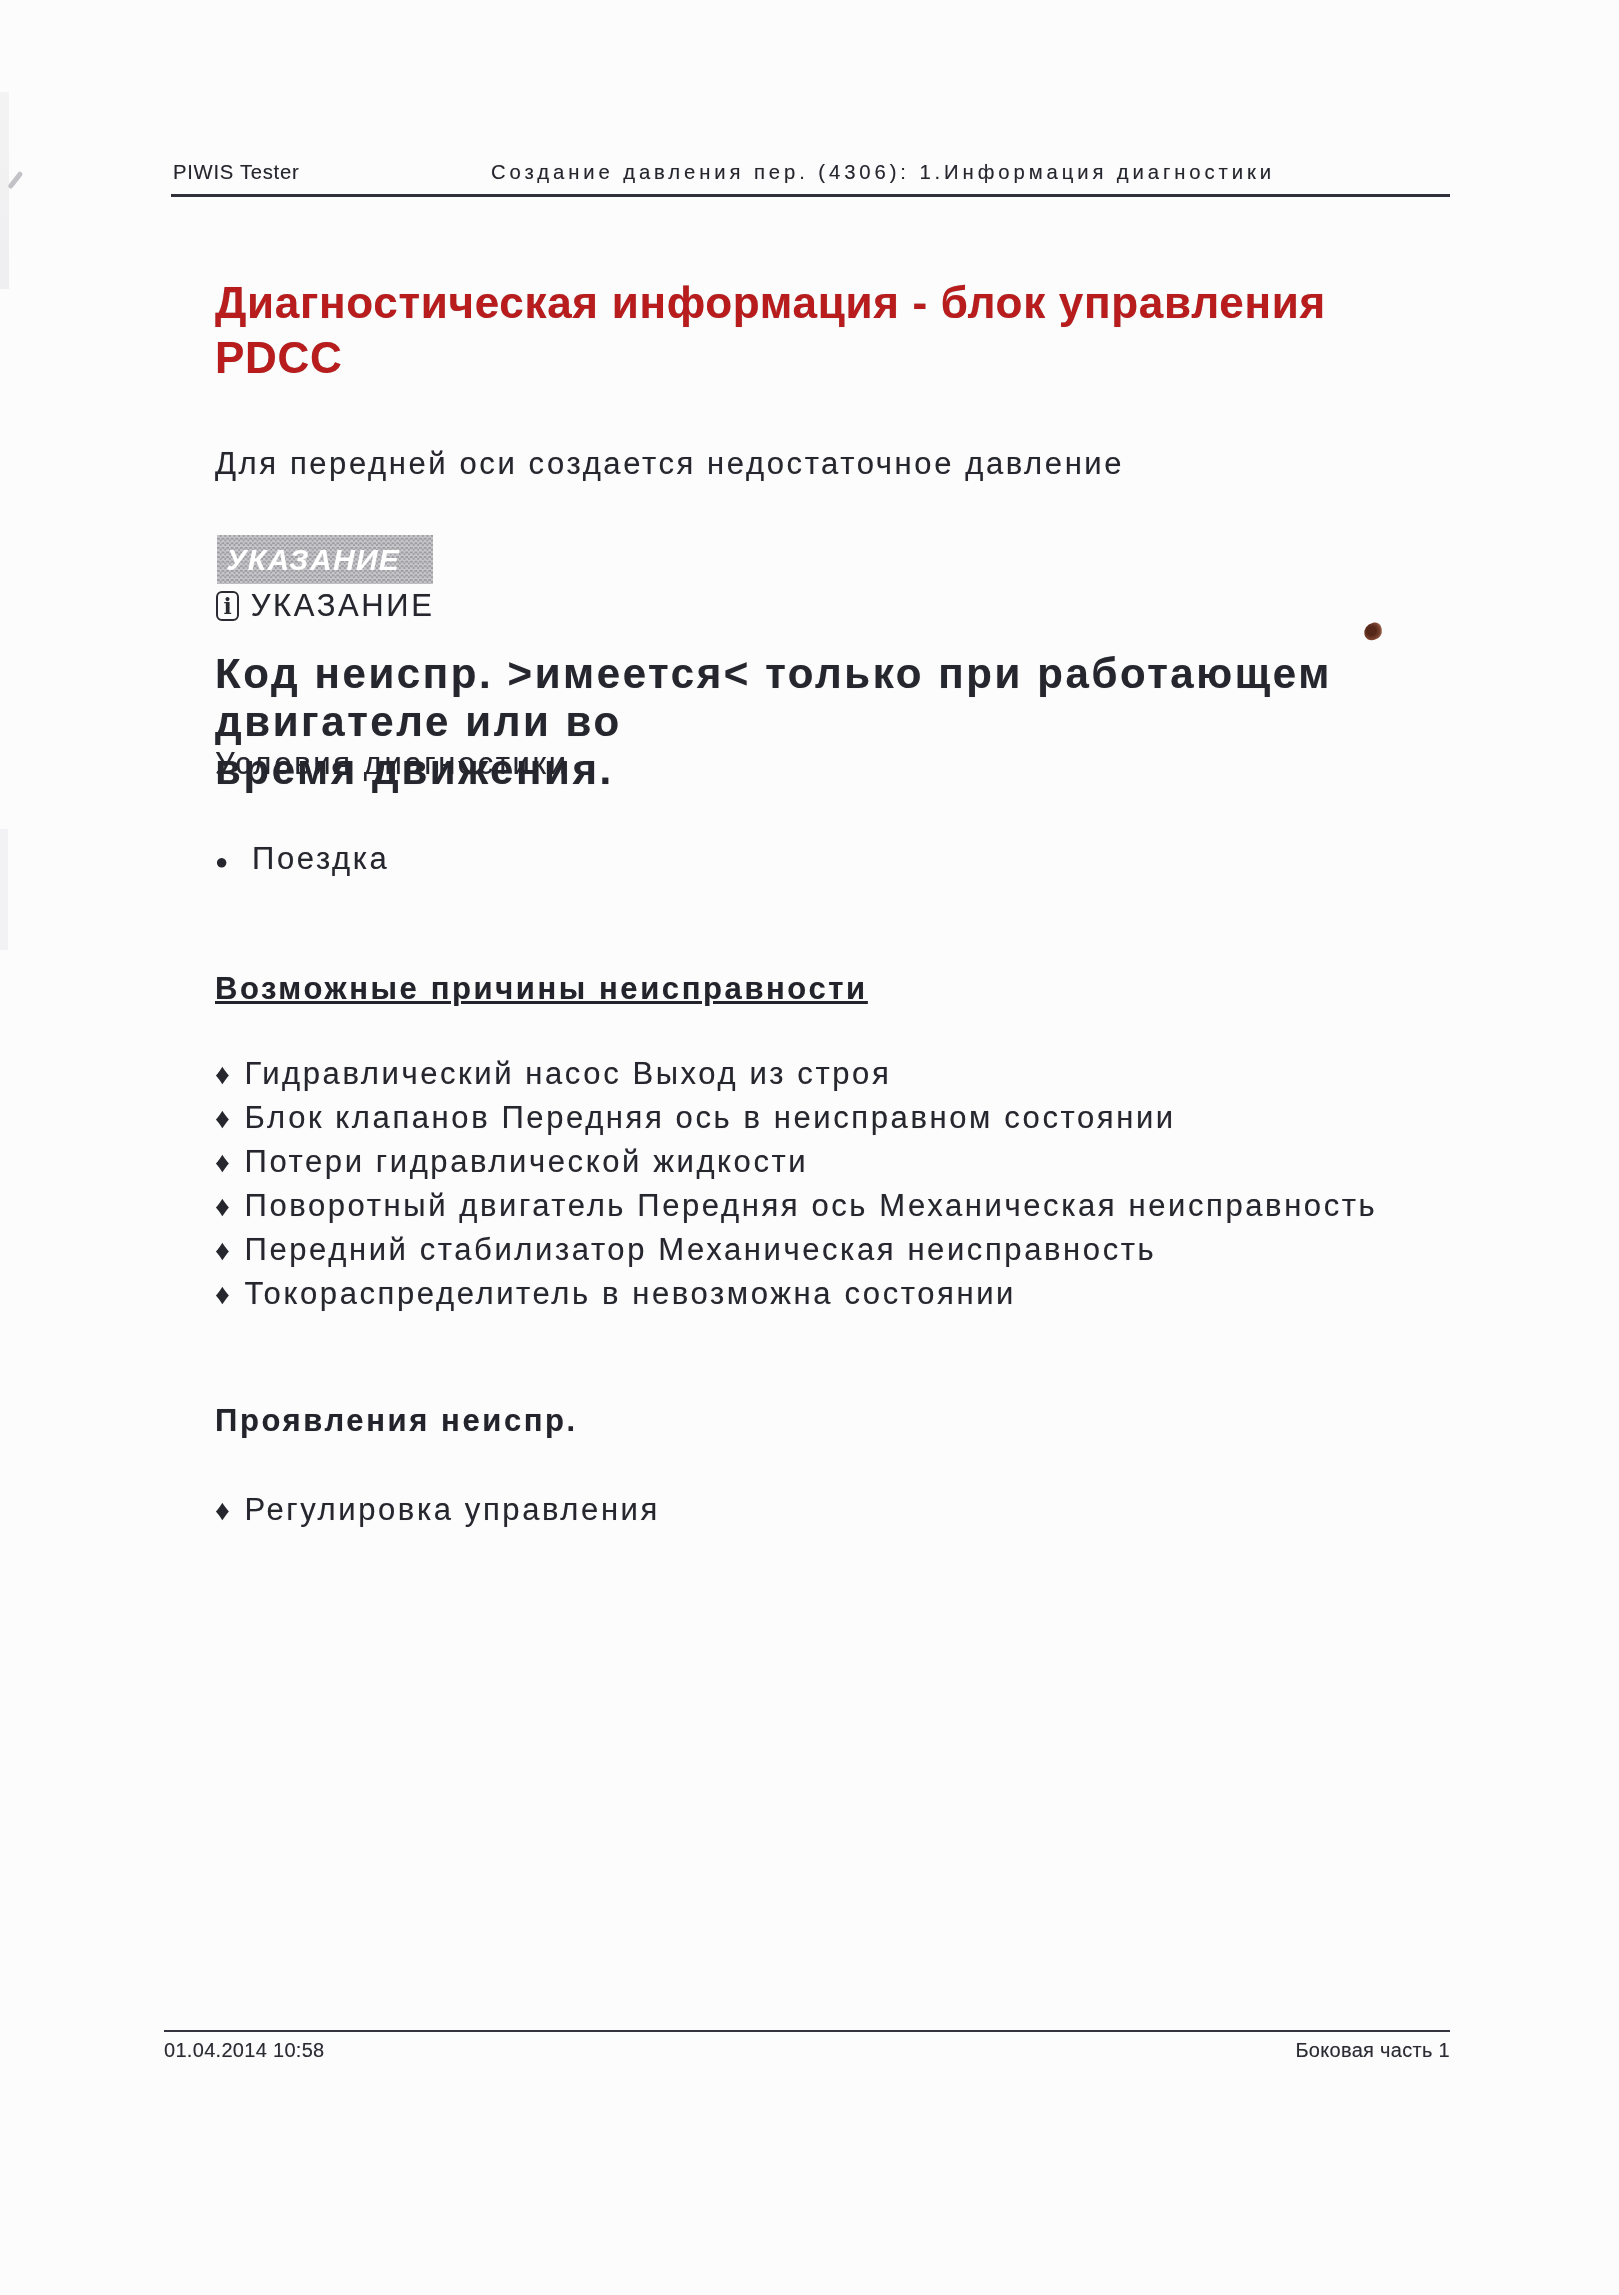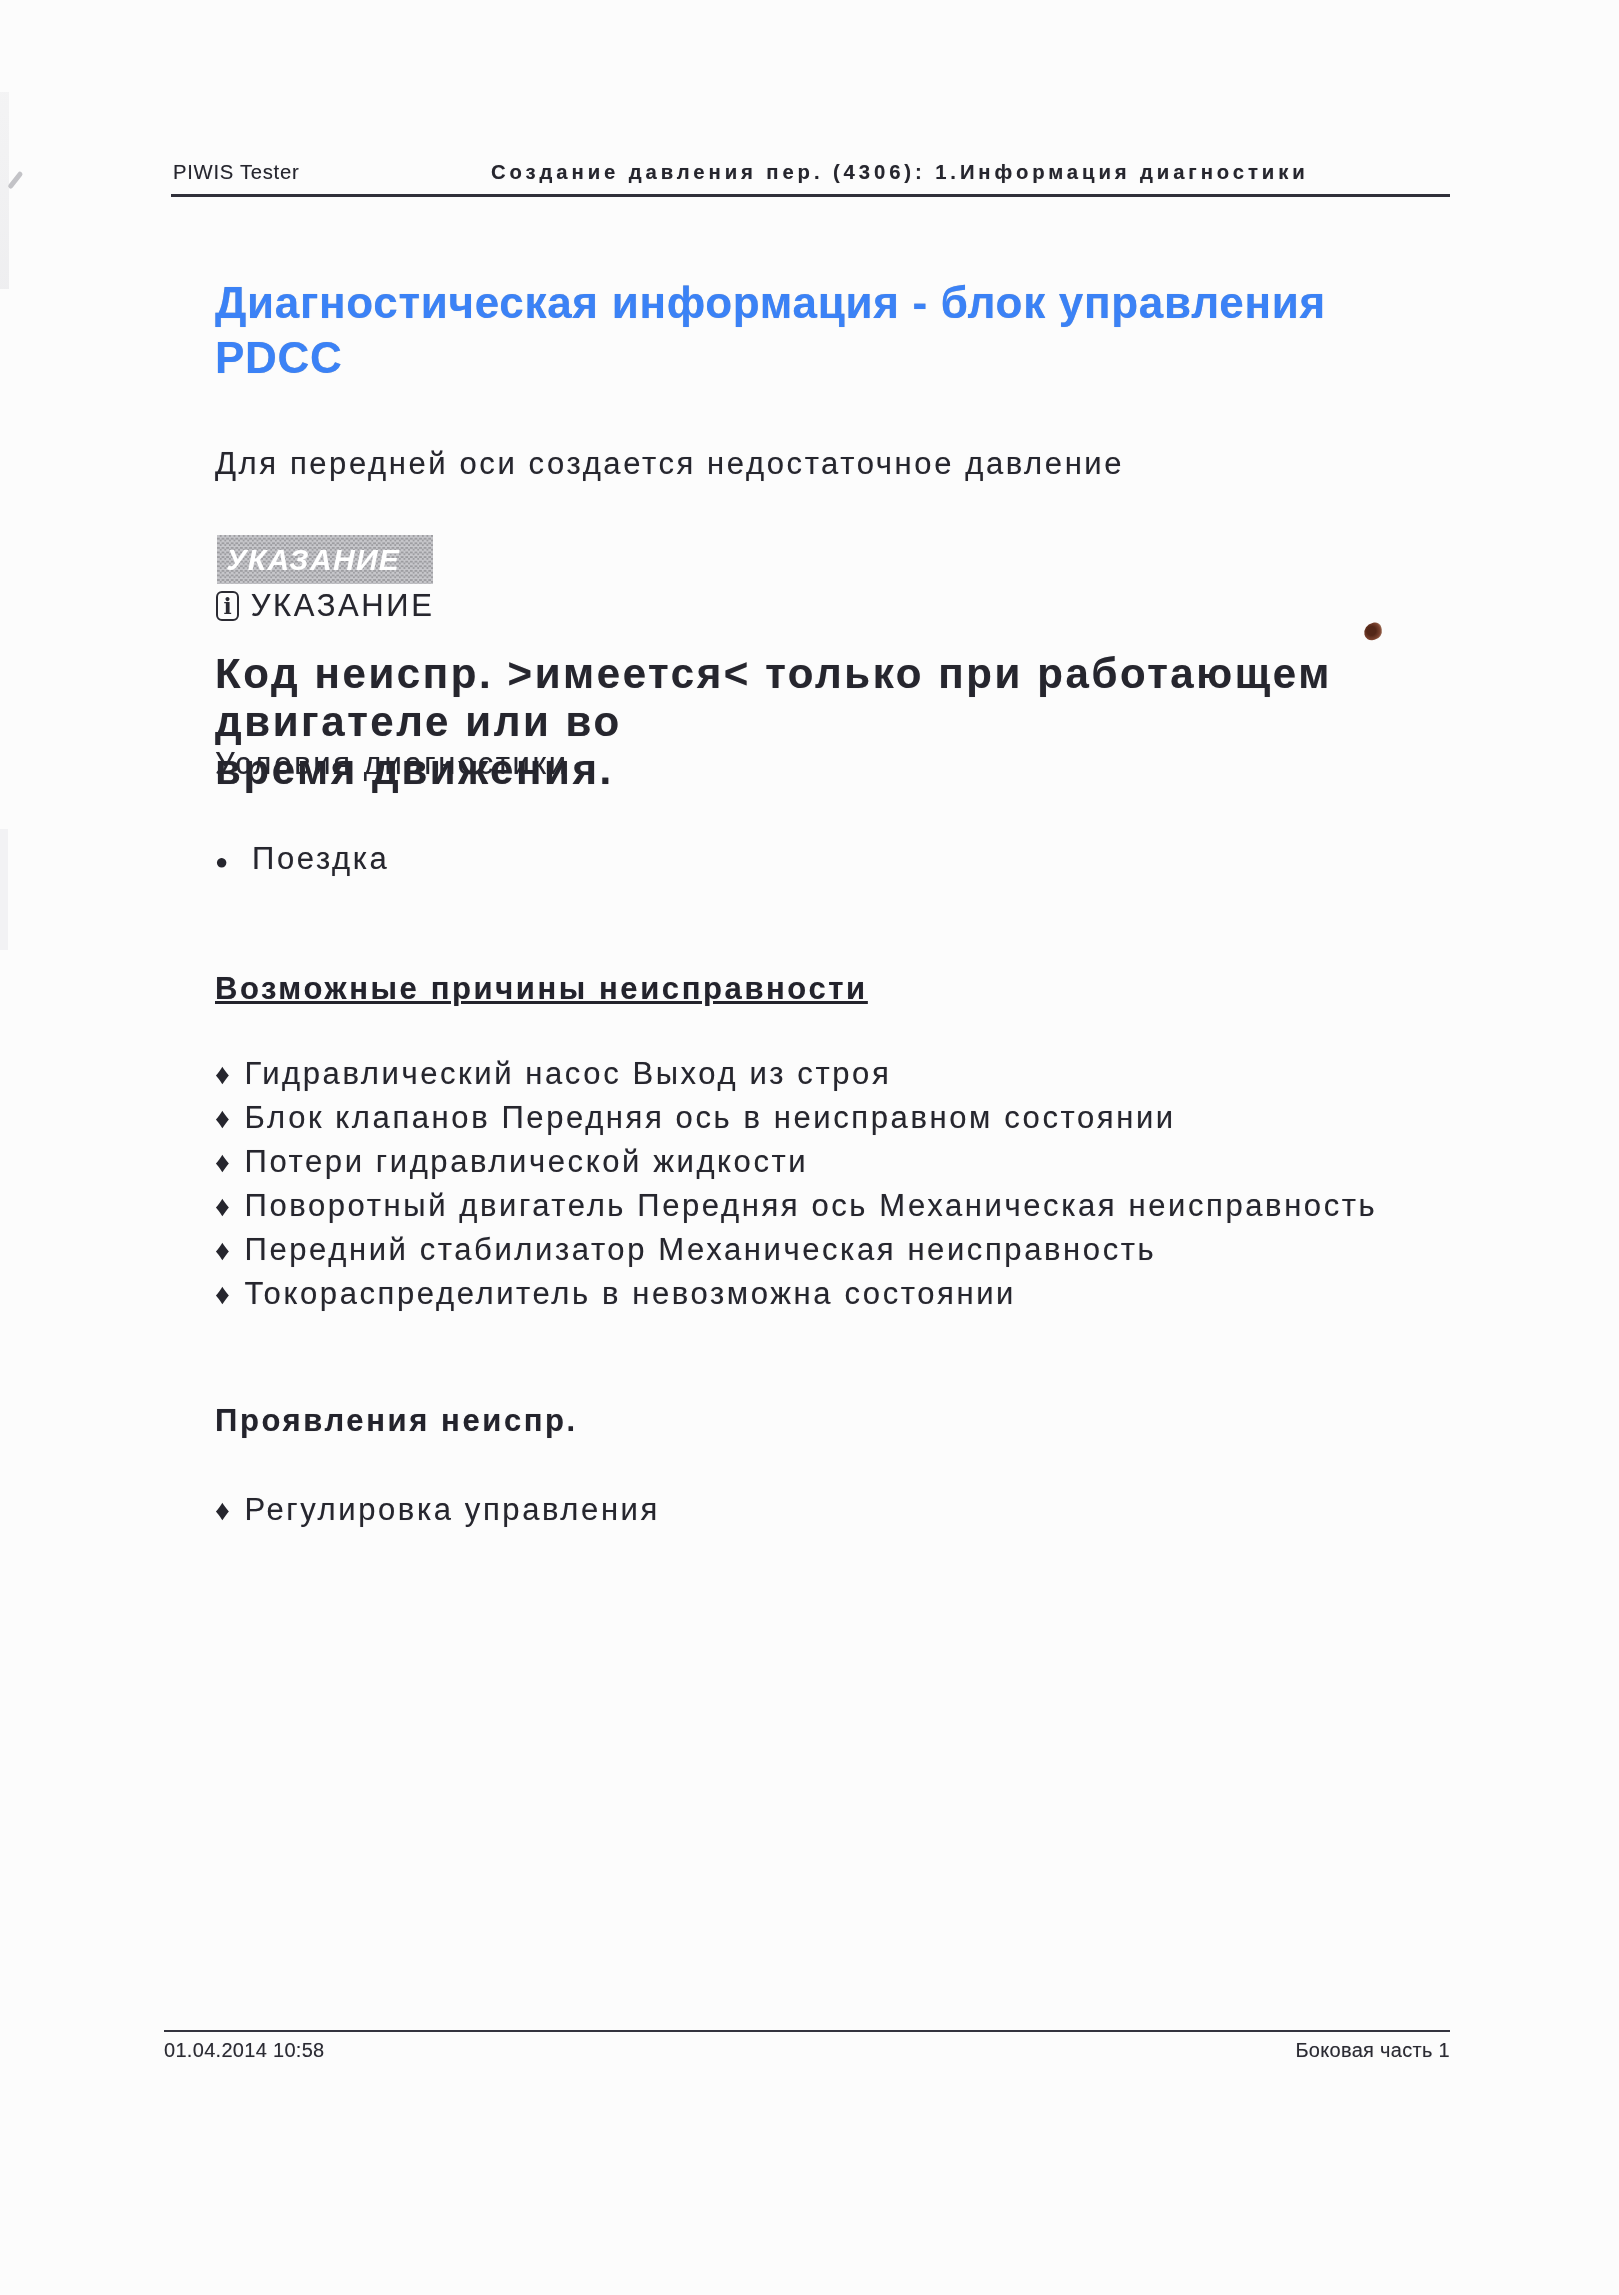--- a/index.html
+++ b/index.html
@@ -7,27 +7,27 @@
     position:relative;
     width:1619px;height:2295px;
     background:#fcfcfc;
     overflow:hidden;
     font-family:"Liberation Sans", sans-serif;
     color:#26262e;
   }
   .txt{text-shadow:0 0 0.7px rgba(30,30,40,.35);}
   
   .hdr-left{position:absolute;left:173px;top:161px;font-size:20.3px;font-weight:normal;letter-spacing:0.7px;}
-  .hdr-center{position:absolute;left:491px;top:161px;font-size:20.3px;font-weight:bold;letter-spacing:3.9px;text-align:right;}
+  .hdr-center{position:absolute;left:491px;top:161px;font-size:20.3px;font-weight:normal;letter-spacing:3.9px;text-align:right;}
   .hdr-rule{position:absolute;left:171px;top:194px;width:1279px;height:2.6px;background:#30303a;}
   
   .doc-title{
     position:absolute;left:215px;top:275px;width:1245px;
     font-size:44px;font-weight:bold;line-height:55px;letter-spacing:0.7px;
-    white-space:pre-line;color:#3b82f6;
+    white-space:pre-line;color:#b91c1c;
   }
   .intro{position:absolute;left:215px;top:446px;font-size:31px;letter-spacing:2.6px;text-align:center;}
   
   .note-banner{
     position:absolute;left:217px;top:535px;width:216px;height:49px;
     background:conic-gradient(#9d9da1 25%, #c6c6ca 0 50%, #9d9da1 0 75%, #c6c6ca 0) 0 0/4.6px 4.6px;
     color:#ffffff;font-size:30px;font-weight:bold;font-style:italic;
     line-height:49px;padding-left:9.2px;letter-spacing:1.3px;box-sizing:border-box;
   }
   .note-hrow{position:absolute;left:216px;top:588px;display:flex;align-items:center;gap:11.8px;}

